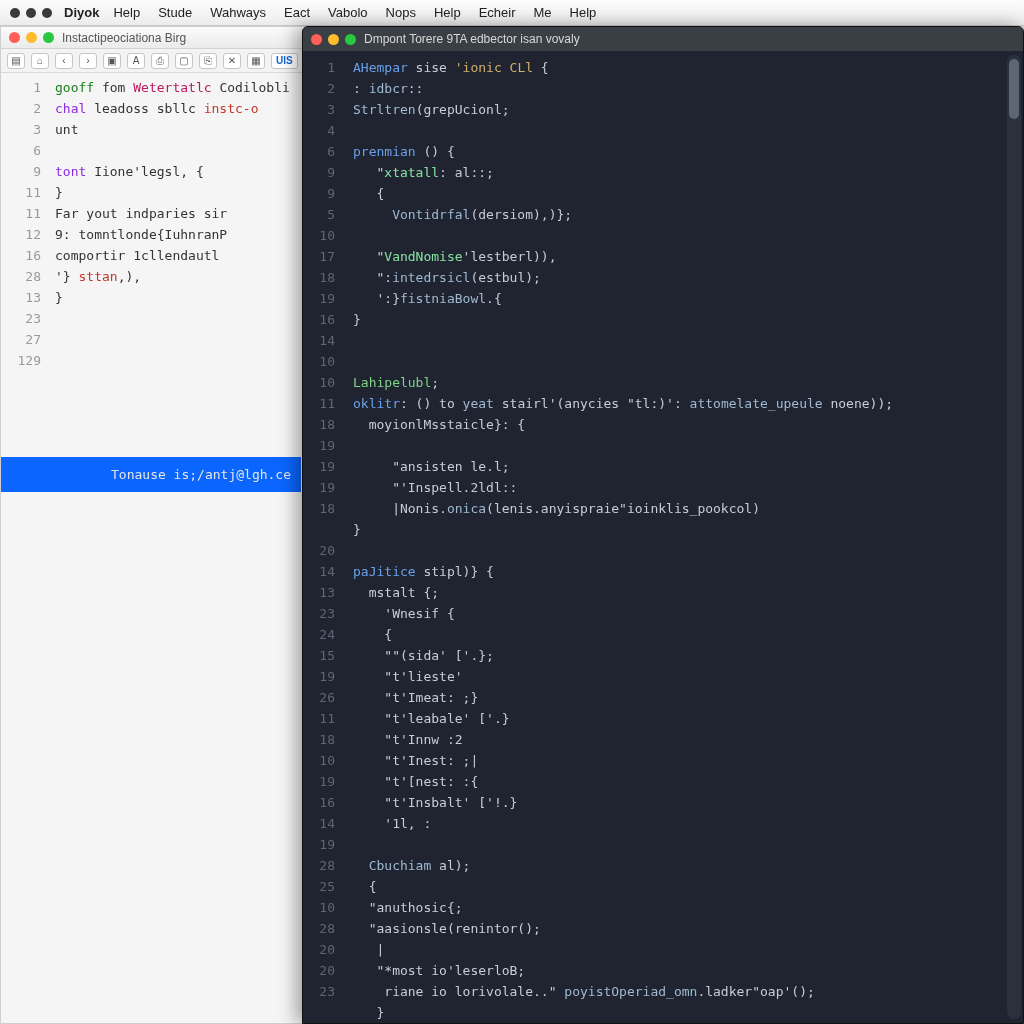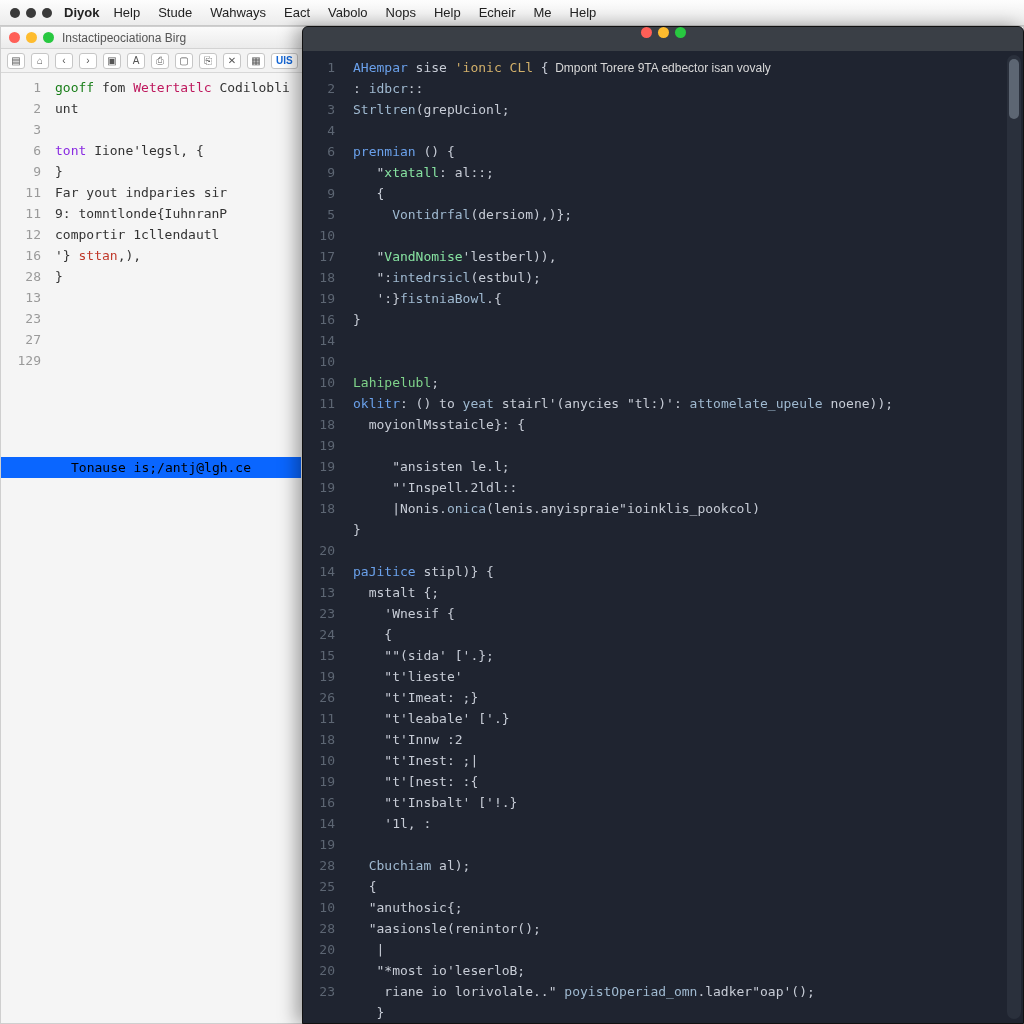--- a/index.html
+++ b/index.html
@@ -19,24 +19,24 @@
   .light-toolbar{ height:24px; background:#f3f3f3; border-bottom:1px solid #d8d8d8; display:flex; align-items:center; padding:0 6px; gap:6px; font-size:11px; color:#555;}
   .tb-btn{ width:18px; height:16px; border:1px solid #c6c6c6; border-radius:3px; background:#fff; display:flex;align-items:center;justify-content:center; font-size:10px; color:#555;}
   .light-editor{ position:relative; display:flex; font-family: Menlo, Consolas, monospace; font-size:13px; line-height:21px;}
   .light-gutter{ width:48px; text-align:right; color:#9a9a9a; padding:4px 8px 4px 0; user-select:none; background:#f5f5f5;}
   .light-code{ padding:4px 0 4px 6px; color:#333;}
   .light-code .kw{ color:#1a7f1a;}
   .light-code .kw2{ color:#8a2be2;}
   .light-code .str{ color:#b22222;}
   .light-code .fn{ color:#be185d;}
   .light-code .red{ color:#c0392b;}
-  .light-select{ position:absolute; left:0; width:300px; height:21px; background:#0a66ff; color:#000000; display:flex; align-items:center; padding-left:70px; font-family:Menlo,monospace; font-size:13px;}
+  .light-select{ position:absolute; left:0; width:300px; height:35px; background:#0a66ff; color:#e5e5e5; display:flex; align-items:center; padding-left:110px; font-family:Menlo,monospace; font-size:13px;}
   
   .dark-window{ position:absolute; left:302px; top:26px; width:722px; height:998px; background:#1f2430; border:1px solid #111; box-shadow:-6px 0 18px rgba(0,0,0,.35); border-top-left-radius:6px; border-top-right-radius:6px; overflow:hidden;}
-  .dark-titlebar{ height:24px; background:#3a3f46; display:flex; align-items:center; padding:0 8px; gap:23px; font-size:12px; color:#d8d8d8;flex-direction:column;}
+  .dark-titlebar{ height:24px; background:#3a3f46; display:flex; align-items:center; padding:0 8px; gap:8px; font-size:12px; color:#d8d8d8;}
   .dark-body{ display:flex; height:calc(100% - 24px);}
   .dark-gutter{ width:42px; text-align:right; padding:6px 10px 6px 0; color:#5d6673; font-family:Menlo,monospace; font-size:13px; line-height:21px; user-select:none; background:#1f2430;}
   .dark-code{ flex:1; padding:6px 0 13px 8px; font-family:Menlo,monospace; font-size:13px; line-height:21px; color:#c7ccd6; white-space:pre; overflow:hidden;}
   .dark-code .kw{ color:#6aa0ea;}
   .dark-code .str{ color:#d2b06a;}
   .dark-code .fn{ color:#7fd38a;}
   .dark-code .id{ color:#9fb9d0;}
   .dark-code .hl{ color:#86e1a0;}
   .dark-scroll{ position:absolute; right:2px; top:28px; width:14px; bottom:4px; background:#2a303c; border-radius:7px;}
   .dark-scroll .thumb{ position:absolute; left:2px; right:2px; top:4px; height:60px; background:#5d6673; border-radius:5px;}
@@ -100,20 +100,21 @@
         <div class="code-line">12</div>
         <div class="code-line">16</div>
         <div class="code-line">28</div>
         <div class="code-line">13</div>
         <div class="code-line">23</div>
         <div class="code-line">27</div>
         <div class="code-line">129</div>
       </div>
     <div class="light-code" id="light-code">
         <div class="code-line"><span class="kw">gooff</span><span> fom </span><span class="fn">Wetertatlc</span><span> Codilobli</span></div>
+        <div class="code-line"><span class="kw2">  chal</span><span> leadoss sbllc </span><span class="red">instc-o</span></div>
         <div class="code-line"><span>  unt</span></div>
         <div class="code-line"><span></span></div>
         <div class="code-line"><span class="kw2">  tont</span><span> Iione'legsl, {</span></div>
         <div class="code-line"><span>  }</span></div>
         <div class="code-line"><span>        Far yout indparies sir</span></div>
         <div class="code-line"><span>        9: tomntlonde{IuhnranP</span></div>
         <div class="code-line"><span>        comportir  1cllendautl</span></div>
         <div class="code-line"><span>  '}   </span><span class="red">sttan</span><span>,),</span></div>
         <div class="code-line"><span>}</span></div>
       </div>

